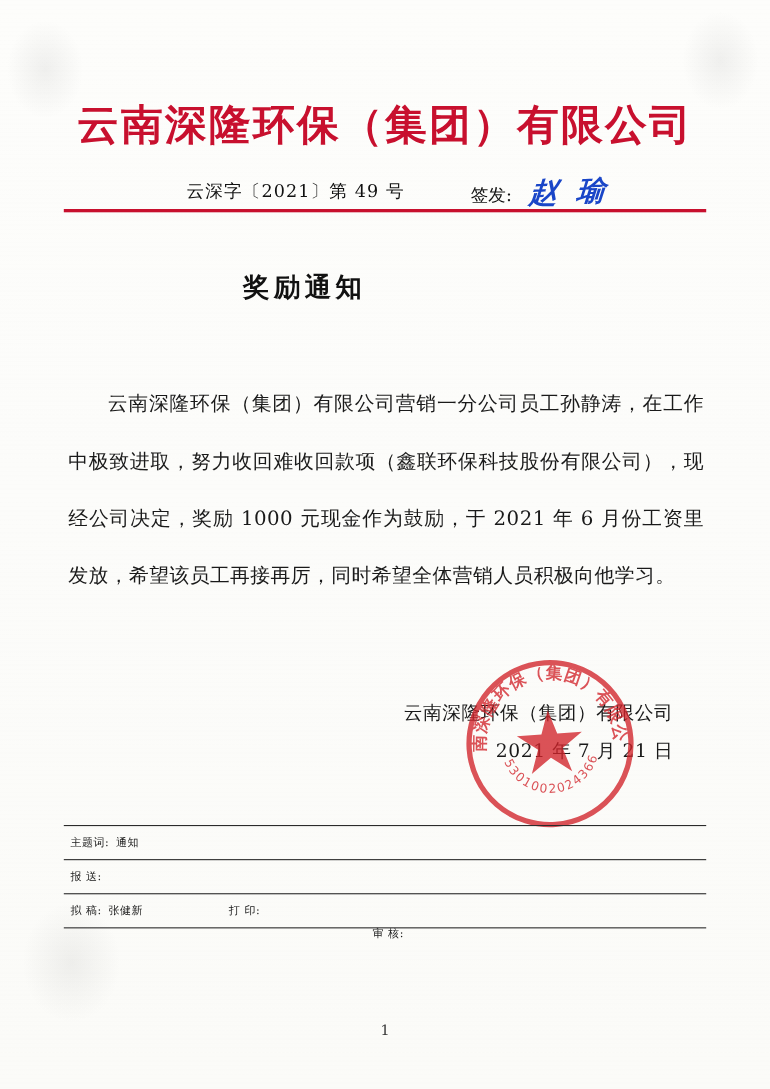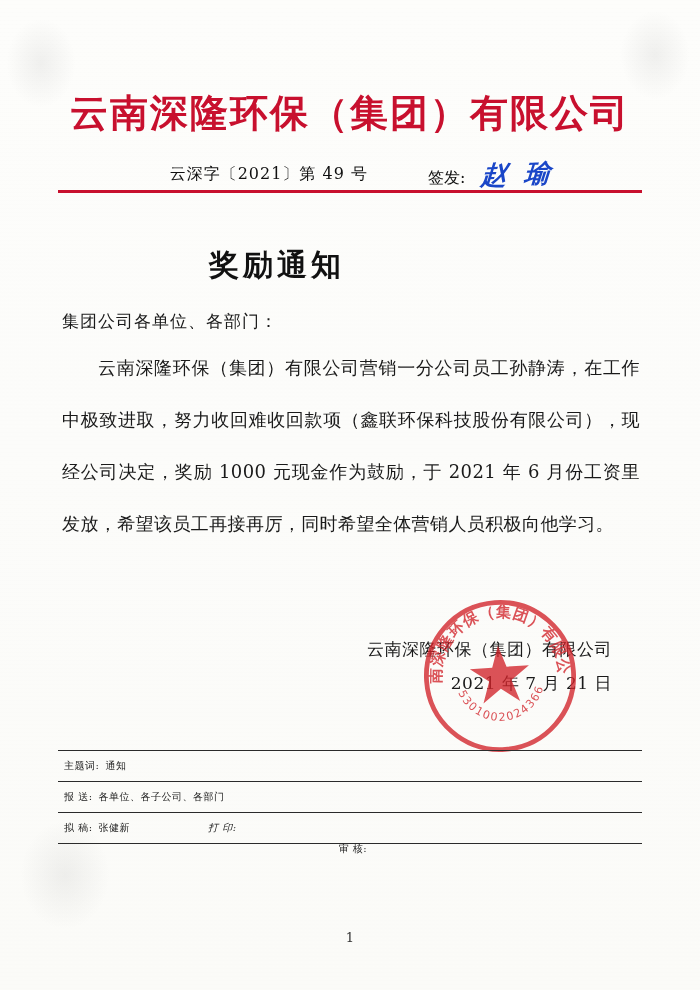--- a/index.html
+++ b/index.html
@@ -93,21 +93,21 @@
     background: #c8102e;
   }
 
   
   .doc-title {
     position: absolute;
     top: 245px;
     left: 0;
     width: 554px;
     text-align: center;
-    font-size: 30px;
+    font-size: 24px;
     font-weight: 700;
     letter-spacing: 4px;
     color: #111;
   }
   .salutation {
     position: absolute;
     top: 310px;
     left: 62px;
     font-size: 17px;
     letter-spacing: 1px;
@@ -165,21 +165,21 @@
     align-items: center;
     font-size: 10px;
     letter-spacing: 0.5px;
     color: #1a1a1a;
     padding-left: 6px;
     gap: 6px;
   }
   .footer-line.last { border-bottom: 1px solid #2b2b2b; }
   .f-label { white-space: nowrap; }
   .f-value { white-space: nowrap; }
-  .f-gap-1 { margin-left: 72px; font-style: italic; }
+  .f-gap-1 { margin-left: 72px; }
   .f-gap-2 { margin-left: 90px; margin-top: 42px; }
 
   .page-number {
     position: absolute;
     left: 0; top: 930px;
     width: 700px;
     text-align: center;
     font-size: 13px;
     color: #333;
   }
@@ -199,21 +199,20 @@
     <span class="doc-number">云深字〔2021〕第 49 号</span>
     <span class="sign-wrap">
       <span class="sign-label">签发:</span>
       <span class="sign-name">赵 瑜</span>
     </span>
   </div>
 
   <div class="red-rule"></div>
 
   <div class="doc-title">奖励通知</div>
-  <div class="salutation">集团公司各单位、各部门：</div>
 
   <div class="body-text">
     <p>云南深隆环保（集团）有限公司营销一分公司员工孙静涛，在工作中极致进取，努力收回难收回款项（鑫联环保科技股份有限公司），现经公司决定，奖励 1000 元现金作为鼓励，于 2021 年 6 月份工资里发放，希望该员工再接再厉，同时希望全体营销人员积极向他学习。</p>
   </div>
 
   <div class="signoff">
     <div>云南深隆环保（集团）有限公司</div>
     <div>2021 年 7 月 21 日</div>
   </div>
 
@@ -232,21 +231,20 @@
     </text>
   </svg>
 
   <div class="footer-block">
     <div class="footer-line">
       <span class="f-label">主题词:</span>
       <span class="f-value">通知</span>
     </div>
     <div class="footer-line">
       <span class="f-label">报  送:</span>
-      <span class="f-value">各单位、各子公司、各部门</span>
     </div>
     <div class="footer-line last">
       <span class="f-label">拟  稿:</span>
       <span class="f-value">张健新</span>
       <span class="f-label f-gap-1">打  印:</span>
       <span class="f-value"></span>
       <span class="f-label f-gap-2">审  核:</span>
       <span class="f-value"></span>
     </div>
   </div>

